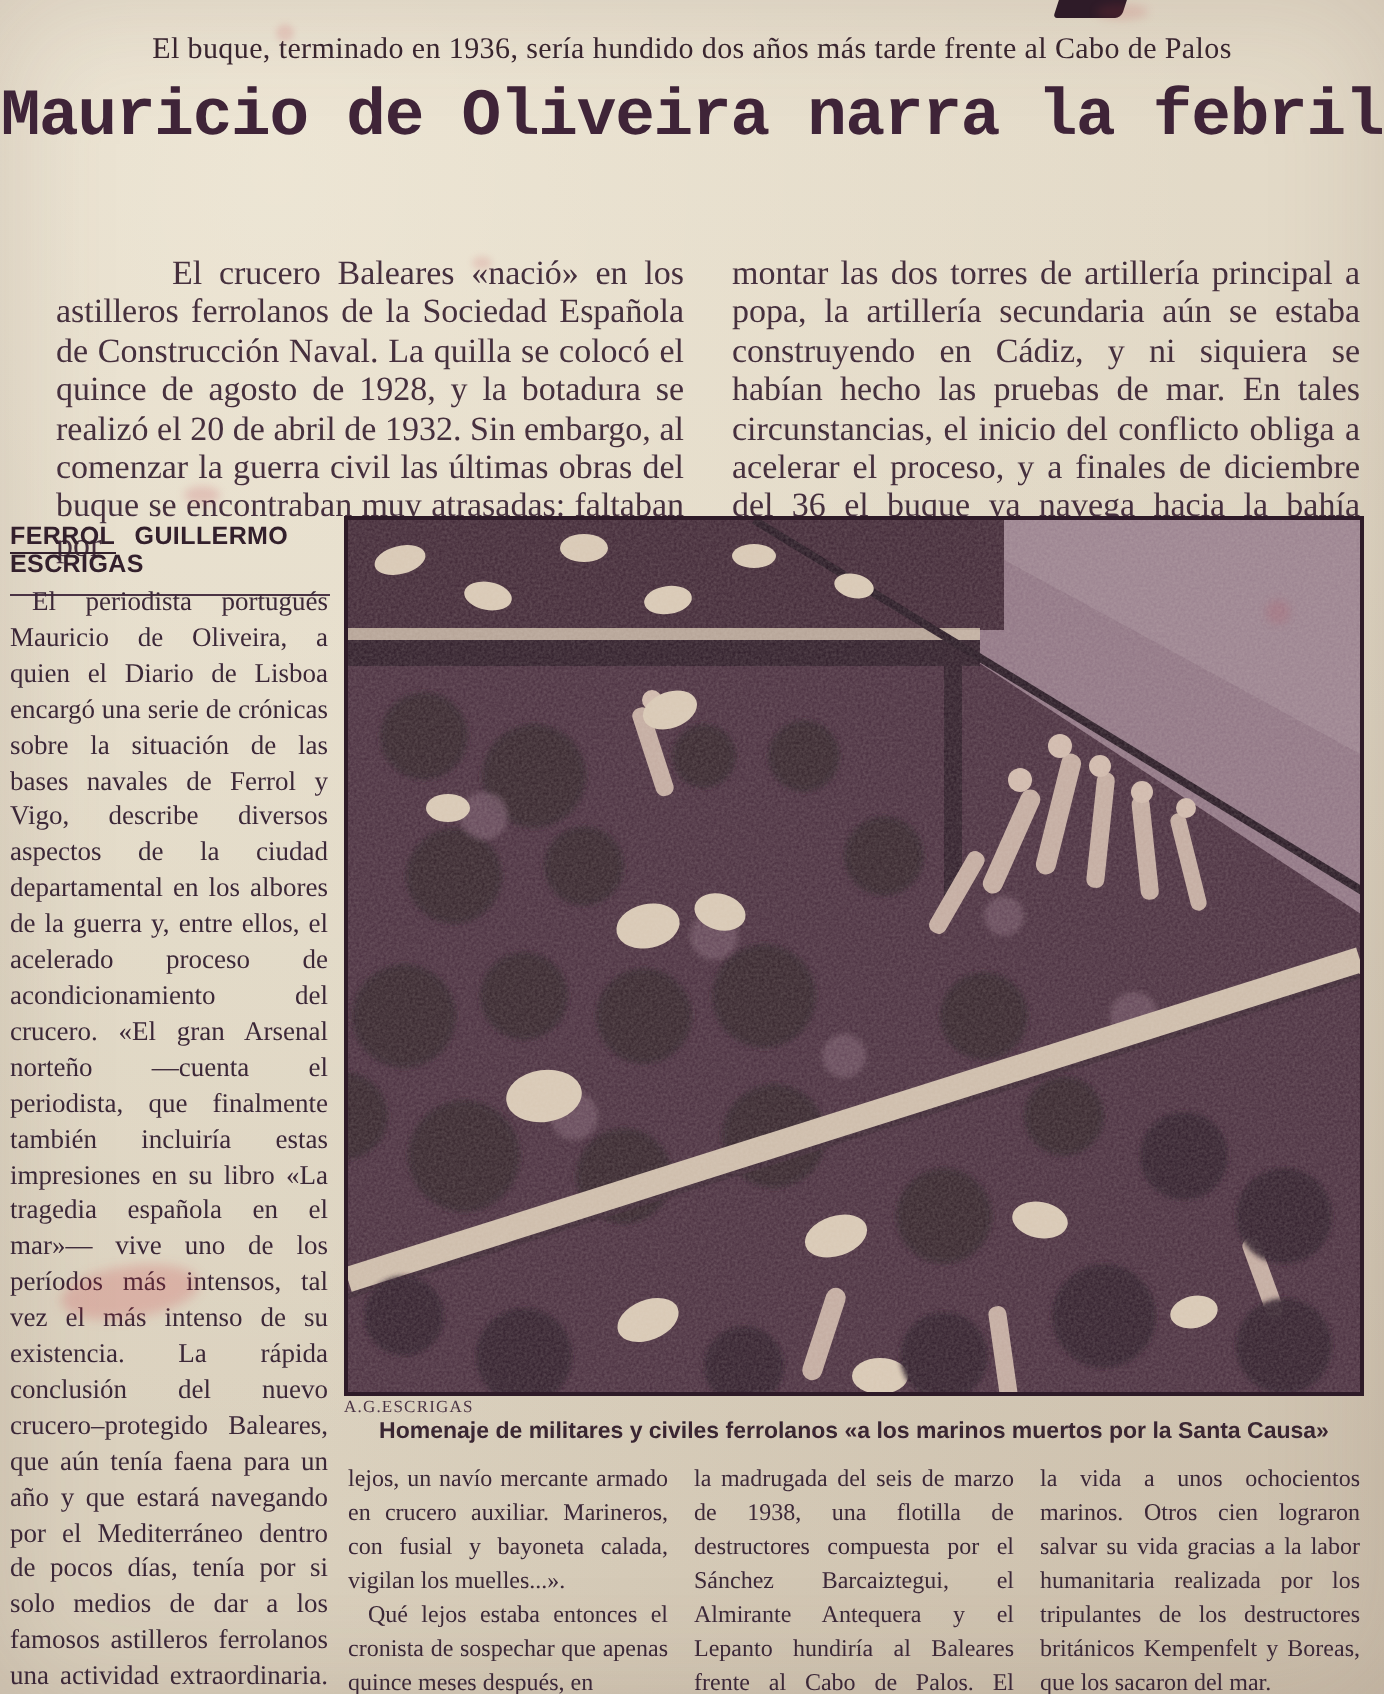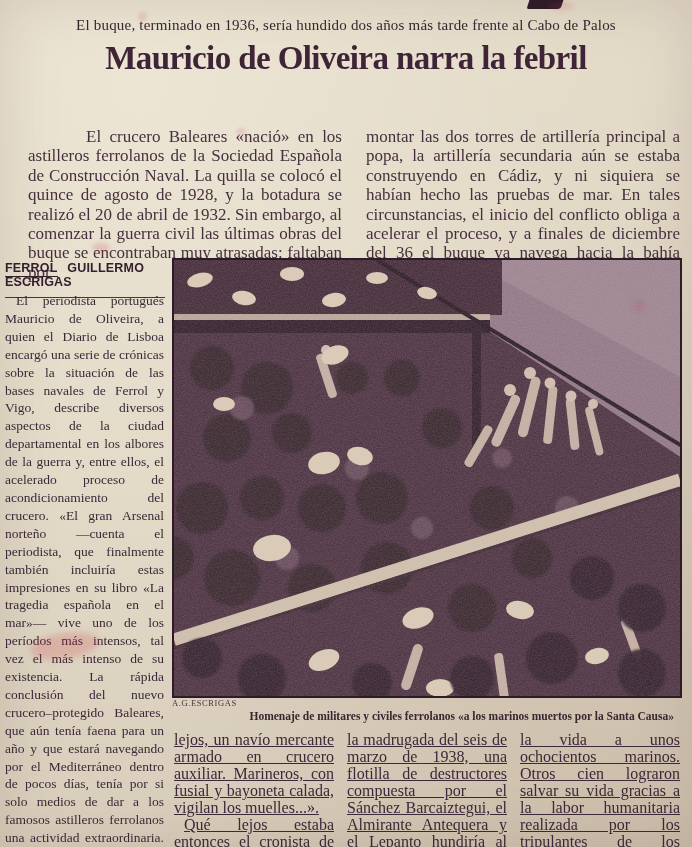--- a/index.html
+++ b/index.html
@@ -13,21 +13,21 @@
     box-shadow: inset 0 0 60px rgba(110,85,70,.18);
     font-family:"Liberation Serif", serif;
     color:#3c2838;
   }
   .kicker{
     position:absolute; top:17px; left:0; right:0;
     text-align:center; font-size:15px; letter-spacing:.2px; color:#39252f;
   }
   .headline{
     position:absolute; top:40px; left:0; right:0; text-align:center;
-    font-family:Liberation Serif, serif; font-weight:bold;
+    font-family:Liberation Mono, monospace; font-weight:bold;
     font-size:33px; line-height:37px; letter-spacing:-.6px; color:#3f2438;
   }
   .lead{
     position:absolute; top:127px; left:28px; width:652px;
     display:flex; gap:24px;
     font-size:17px; line-height:19.4px;
     text-align:justify; color:#46303e;
   }
   .lead-col{flex:1; hyphens:auto;}
   .lead-col.first p{text-indent:58px; margin:0;}
@@ -41,32 +41,32 @@
   .byline .loc{border-bottom:1.5px solid #33202c; padding-bottom:1px; margin-right:6px;}
   .photo-wrap{
     position:absolute; left:172px; top:258px; width:510px; height:440px;
   }
   .photo-wrap svg{display:block; width:510px; height:440px;}
   .photo-credit{
     position:absolute; top:698px; left:172px; width:508px;
     text-align:left; font-size:8.5px; letter-spacing:.6px; color:#4a3344;
   }
   .caption{
-    position:absolute; top:709px; left:180px; width:494px; text-align:right;
-    font-family:Liberation Serif, serif; font-weight:bold;
+    position:absolute; top:709px; left:180px; width:494px; text-align:center;
+    font-family:Liberation Sans, sans-serif; font-weight:bold;
     font-size:11.5px; line-height:14px; color:#3a2632;
   }
   .bodycol{
     position:absolute; text-align:justify; overflow:hidden; hyphens:auto;
     color:#3c2838;
   }
   .bodycol p{margin:0;}
   .col1{left:5px; top:292px; width:159px; height:555px; font-size:13.5px; line-height:17.9px;}
   .col1 p{text-indent:11px;}
-  .colb{top:731px; width:160px; height:116px; font-size:16px; line-height:17px;text-decoration:underline;}
+  .colb{top:731px; width:160px; height:116px; font-size:12px; line-height:17px;}
   .col2{left:174px;}
   .col3{left:347px;}
   .col4{left:520px;}
   .colb p.indent{text-indent:10px;}
   .topmark{
     position:absolute; top:0; left:528px; width:34px; height:9px;
     background:#2e1b28; transform:skewX(-18deg); border-radius:0 0 3px 2px;
   }
   .stain{position:absolute; border-radius:50%; pointer-events:none;}
   .stain.s1{top:243px; left:92px; width:18px; height:9px; background:rgba(190,50,70,.18); filter:blur(2px);}

